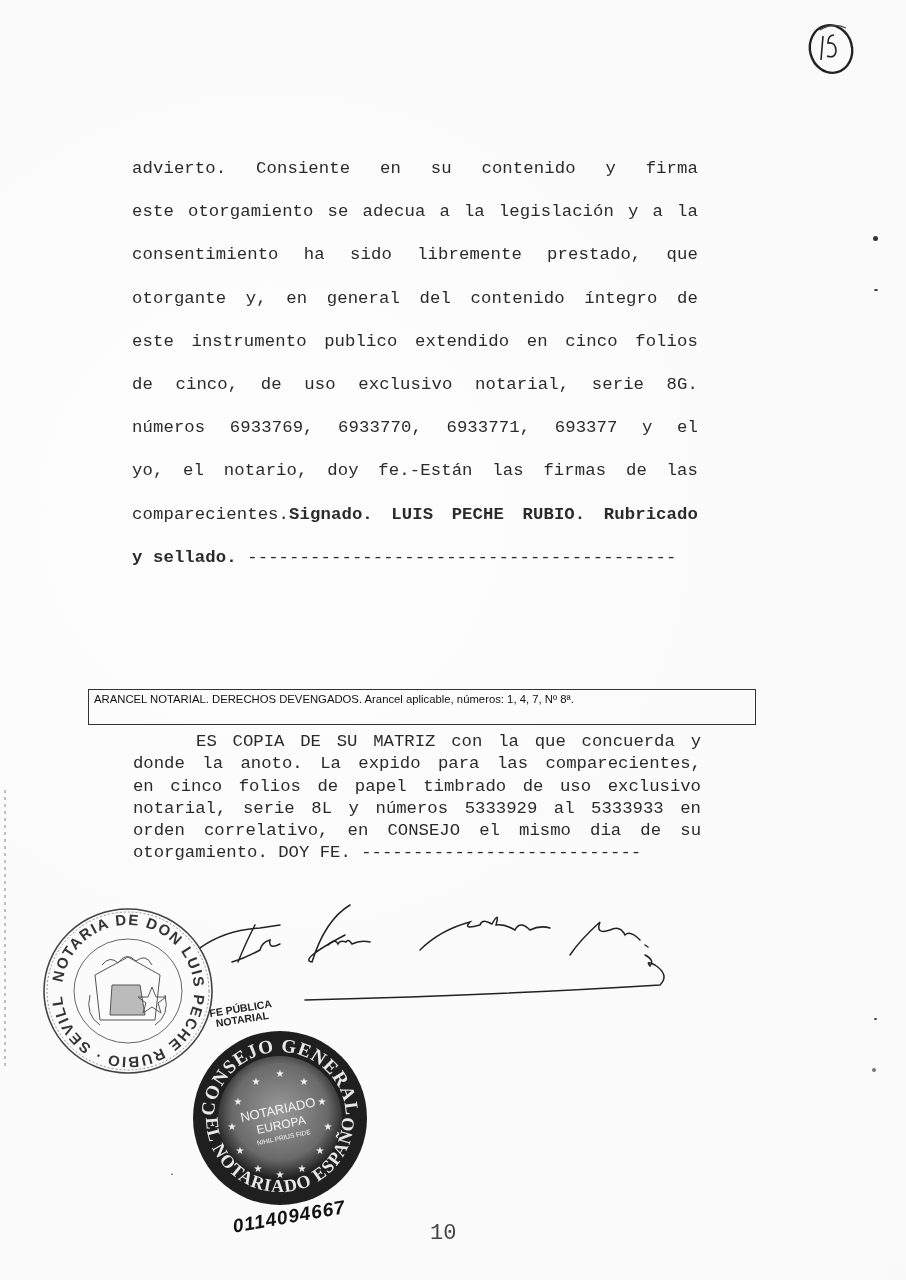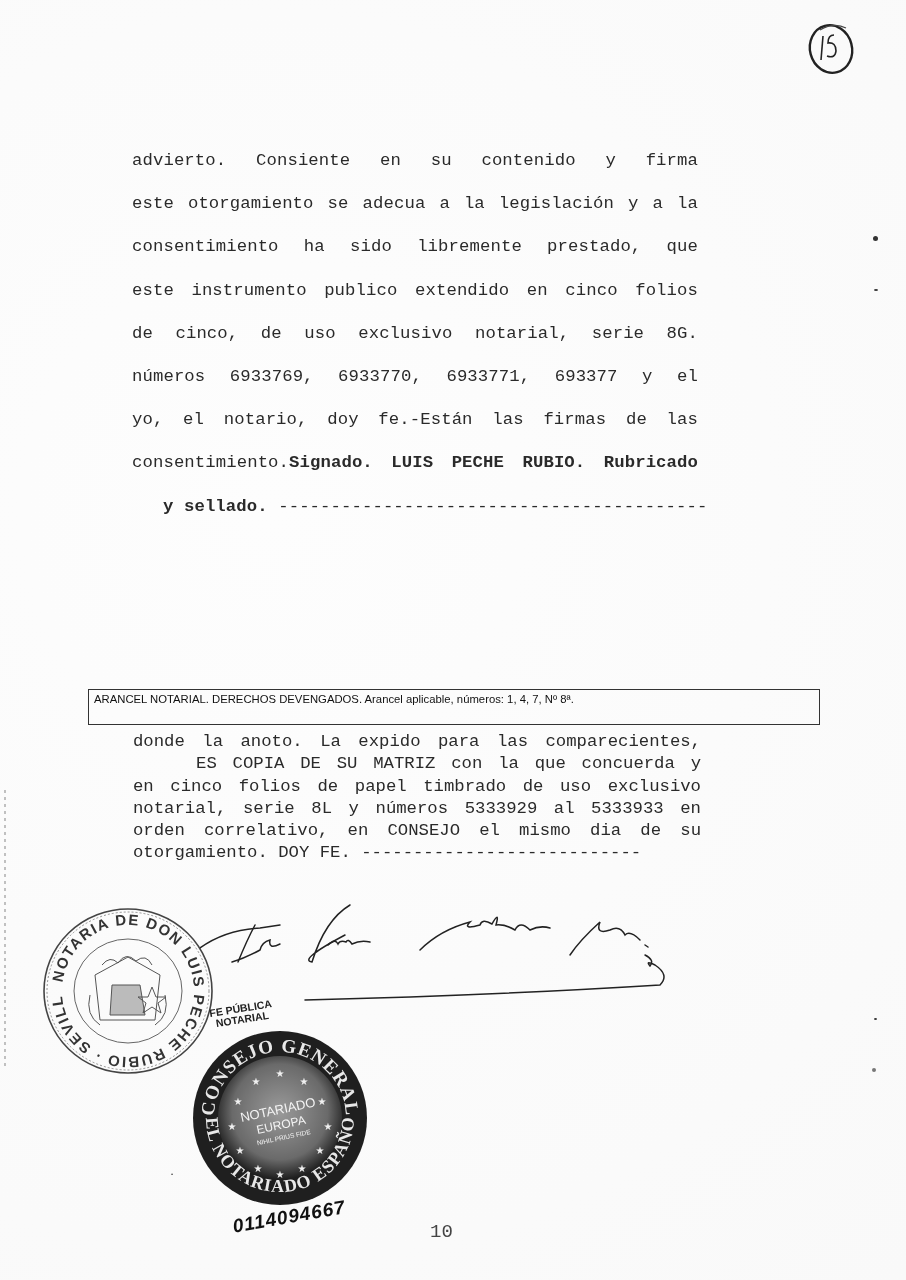--- a/index.html
+++ b/index.html
@@ -1,41 +1,41 @@
 <!DOCTYPE html>
 <html><head>
   <meta charset="utf-8">
   <style>
     html, body { margin:0; padding:0; }
     body { width:906px; height:1280px; background:#ffffff; position:relative; overflow:hidden;
            font-family:"Liberation Mono", "DejaVu Sans Mono", monospace; color:#2a2a2a; }
     .page { position:absolute; left:0; top:0; width:906px; height:1280px;
             background: radial-gradient(circle at 30% 40%, #fdfdfd 0%, #f9f9f9 100%); }
     .folio-mark { position:absolute; left:806px; top:18px; width:52px; height:58px; }
-    .body-text { position:absolute; left:132px; top:146px; width:566px; }
+    .body-text { position:absolute; left:132px; top:154px; width:566px; }
     .line { height:43.2px; line-height:30px; font-size:17.3px; white-space:pre; letter-spacing:0.1px;
             text-align:justify; text-align-last:justify; display:block; }
-    .line.last { text-align-last:left;margin-left:31px; }
+    .line.last { text-align-last:left; }
     .bold { font-weight:bold; }
-    .fees-box { position:absolute; left:88px; top:689px; width:732px; height:36px; border:1px solid #333;
+    .fees-box { position:absolute; left:88px; top:689px; width:668px; height:36px; border:1px solid #333;
                 font-family:"Liberation Sans", "DejaVu Sans", sans-serif; font-size:11.3px; color:#111;
                 box-sizing:border-box; padding:3px 0 0 5px; line-height:13.5px; }
     .fees-box .row2 { padding-left:52px; white-space:pre; }
     .copy-text { position:absolute; left:133px; top:731px; width:568px; }
     .copy-text .cl { font-size:17.3px; line-height:22.3px; white-space:pre; display:block;
                      text-align:justify; text-align-last:justify; }
     .copy-text .cl.last { text-align-last:left; }
     .stamp-left { position:absolute; left:40px; top:905px; width:176px; height:172px; }
     .signature { position:absolute; left:200px; top:900px; width:500px; height:110px; }
     .fe-publica { position:absolute; left:210px; top:1003px; font-family:"Liberation Sans", "DejaVu Sans", sans-serif;
                   font-weight:bold; font-size:10.5px; line-height:11px; color:#222; transform:rotate(-9deg); text-align:center; }
     .seal-right { position:absolute; left:192px; top:1030px; width:176px; height:176px; }
     .serial { position:absolute; left:232px; top:1206px; font-family:"Liberation Sans", "DejaVu Sans", sans-serif;
               font-weight:bold; font-style:italic; font-size:19px; color:#111; letter-spacing:1px; transform:rotate(-10deg); }
-    .page-number { position:absolute; left:430px; top:1221px; font-size:19px; color:#444; }
+    .page-number { position:absolute; left:430px; top:1221px; font-size:22px; color:#444; }
     .margin-dot { position:absolute; background:#333; border-radius:50%; }
     .left-edge { position:absolute; left:4px; top:790px; width:2px; height:280px;
                  background: repeating-linear-gradient(to bottom, #999 0 3px, transparent 3px 7px); opacity:0.6; }
     .notary-mark { position:absolute; left:171px; top:1171px; font-family:"Liberation Sans", sans-serif; font-size:6px; color:#444; }
   </style>
 </head>
 <body>
 
 <div class="page">
 
@@ -49,35 +49,36 @@
   <div class="margin-dot" style="left:873px;top:236px;width:5px;height:5px;"></div>
   <div class="margin-dot" style="left:874px;top:289px;width:4px;height:2px;"></div>
   <div class="margin-dot" style="left:874px;top:1018px;width:3px;height:2px;"></div>
   <div class="margin-dot" style="left:872px;top:1068px;width:4px;height:4px;background:#777;"></div>
   <div class="left-edge"></div>
 
   <div class="body-text">
     <span class="line">advierto. Consiente en su contenido y firma</span>
     <span class="line">este otorgamiento se adecua a la legislación y a la</span>
     <span class="line">consentimiento ha sido libremente prestado, que</span>
+    <span class="line">otorgante y, en general del contenido íntegro de</span>
     <span class="line">este instrumento publico extendido en cinco folios</span>
     <span class="line">de cinco, de uso exclusivo notarial, serie 8G.</span>
     <span class="line">números 6933769, 6933770, 6933771, 693377 y el</span>
     <span class="line">yo, el notario, doy fe.-Están las firmas de las</span>
-    <span class="line" style="text-align-last:justify;"><span>consentimiento.</span><span class="bold">Signado. LUIS PECHE RUBIO. Rubricado</span></span>
+    <span class="line" style="text-align-last:justify;"><span>comparecientes.</span><span class="bold">Signado. LUIS PECHE RUBIO. Rubricado</span></span>
     <span class="line last"><span class="bold">y sellado.</span><span> -----------------------------------------</span></span>
   </div>
 
   <div class="fees-box">
     <div>ARANCEL NOTARIAL. DERECHOS DEVENGADOS. Arancel aplicable, números: 1, 4, 7, Nº 8ª.</div>
   </div>
 
   <div class="copy-text">
+    <span class="cl">    ES COPIA DE SU MATRIZ con la que concuerda y</span>
     <span class="cl">donde la anoto. La expido para las comparecientes,</span>
-    <span class="cl">    ES COPIA DE SU MATRIZ con la que concuerda y</span>
     <span class="cl">en cinco folios de papel timbrado de uso exclusivo</span>
     <span class="cl">notarial, serie 8L y números 5333929 al 5333933 en</span>
     <span class="cl">orden correlativo, en CONSEJO el mismo dia de su</span>
     <span class="cl last">otorgamiento. DOY FE. ---------------------------</span>
   </div>
 
   <svg class="stamp-left" viewBox="0 0 176 172">
     <defs>
       <path id="ringPath" d="M88,86 m-66,0 a66,66 0 1,1 132,0 a66,66 0 1,1 -132,0"></path>
     </defs>

